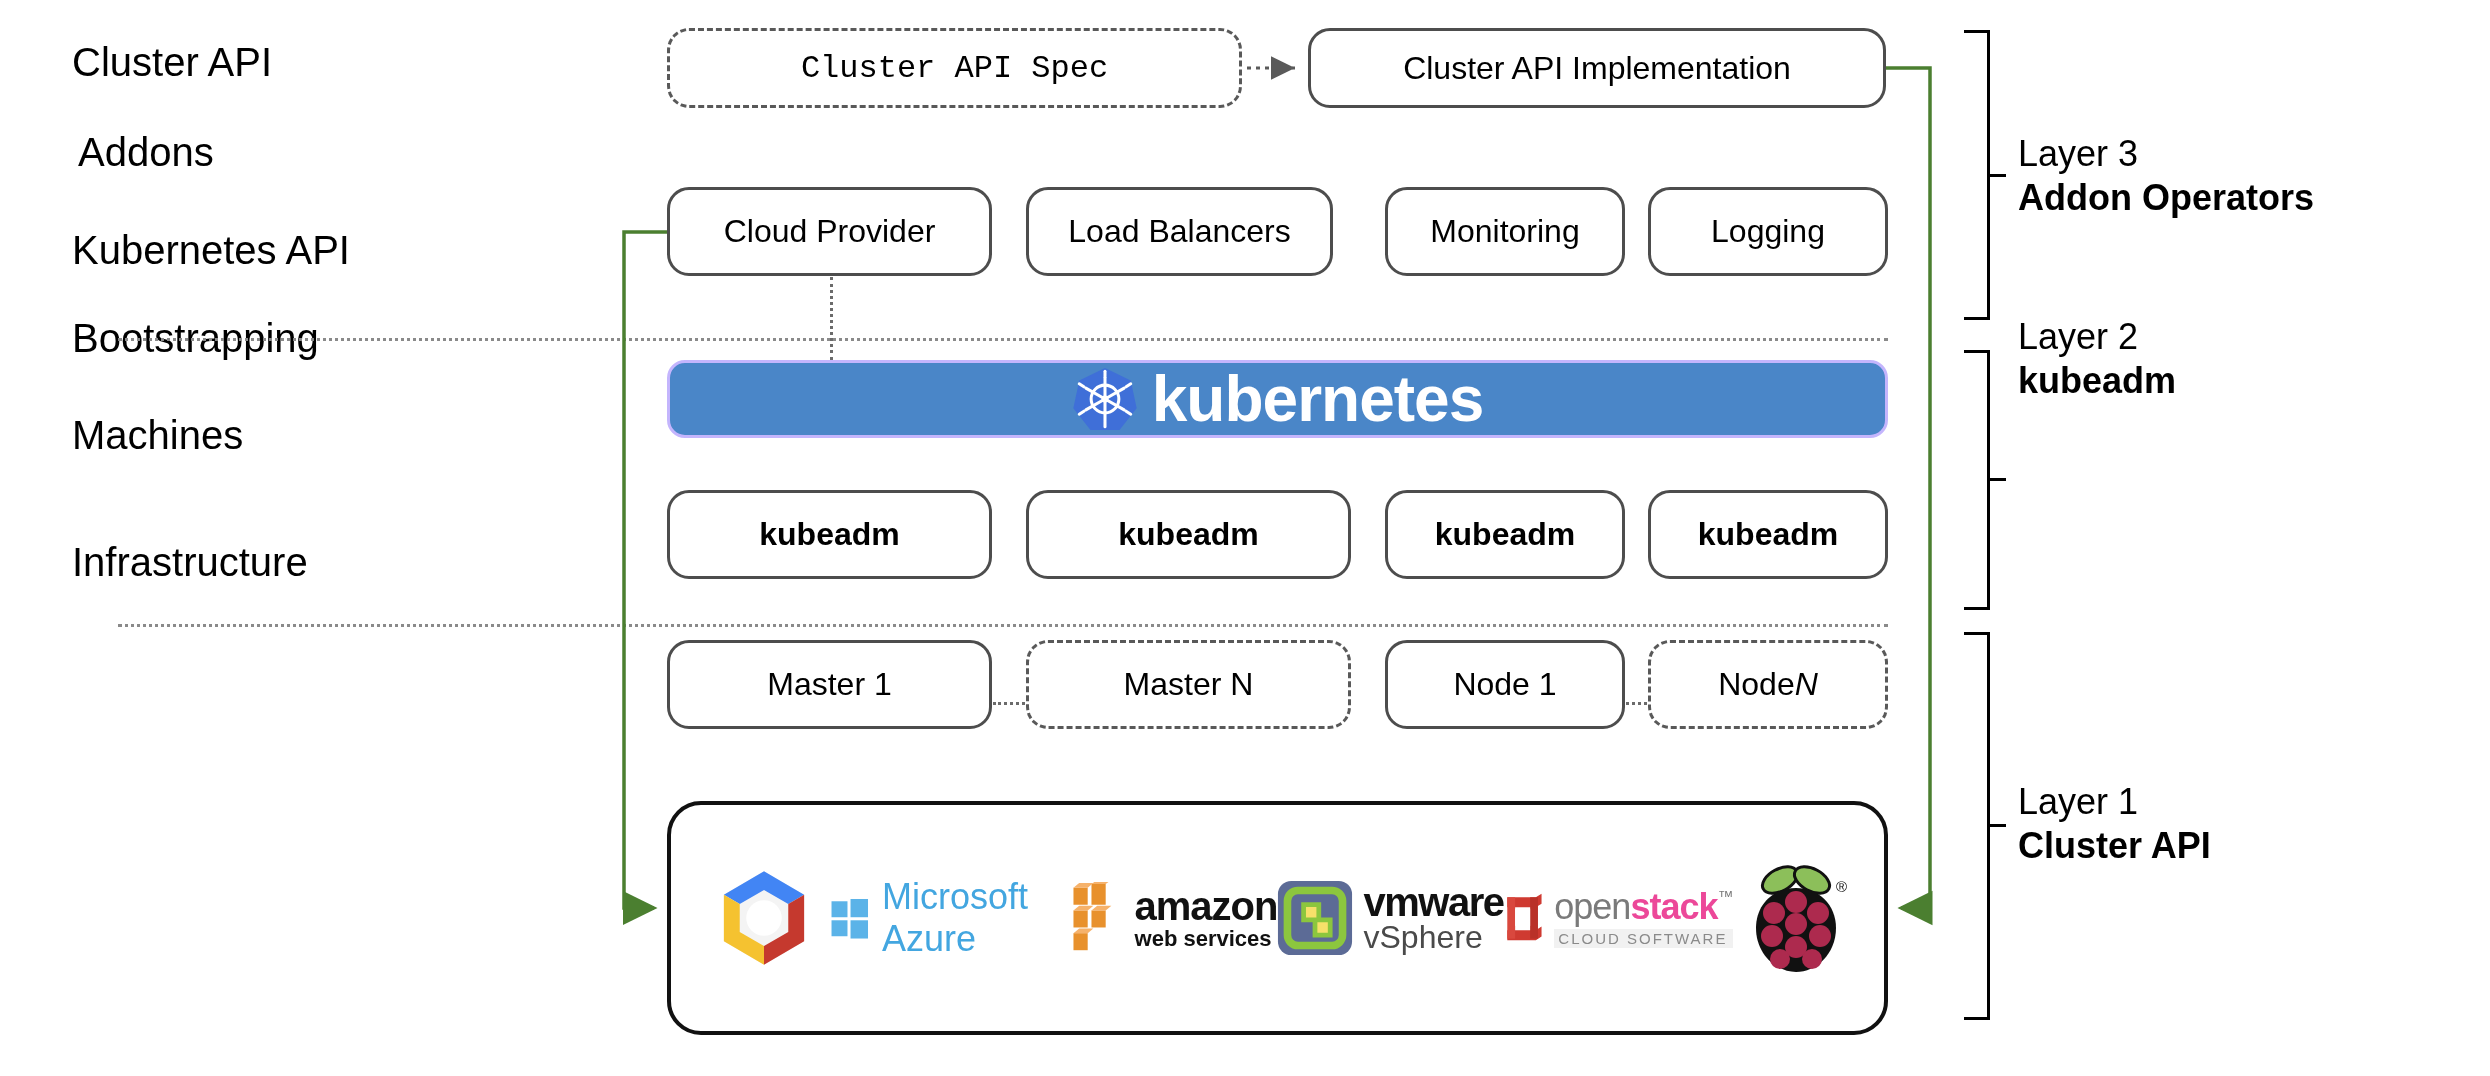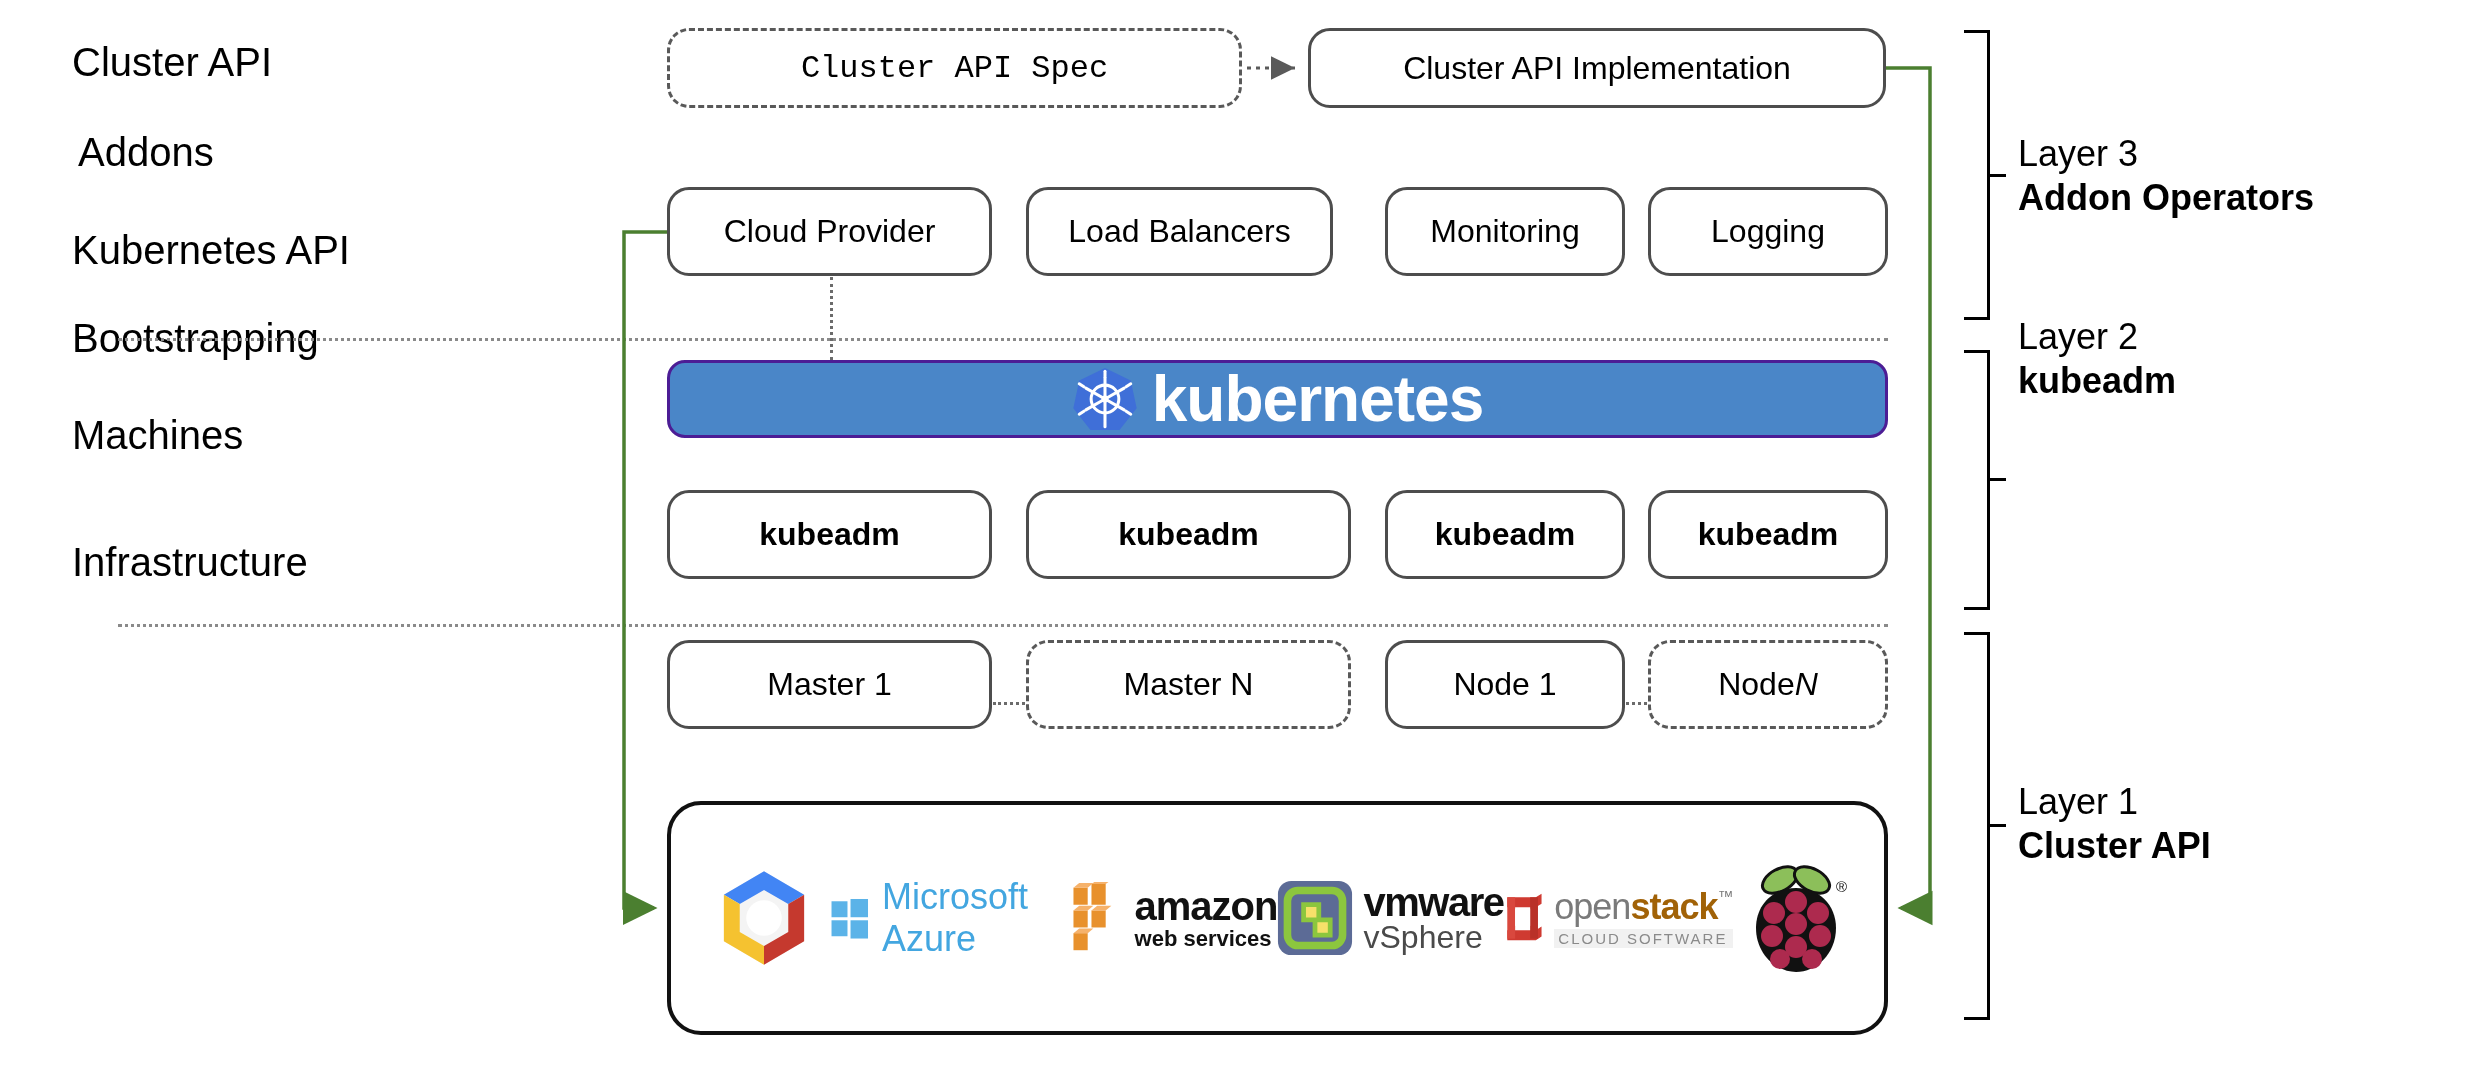--- a/index.html
+++ b/index.html
@@ -44,21 +44,21 @@
     border-style:dashed;
     border-color:#595959;
   }
   .box.bold{font-weight:bold;}
 
   
   .k8s-bar{
     position:absolute;
     box-sizing:border-box;
     background:#4a86c8;
-    border:3px solid #4c1d95;
+    border:3px solid #c4b5fd;
     border-radius:18px;
     display:flex;
     align-items:center;
     justify-content:center;
     gap:14px;
   }
   .k8s-word{
     color:#ffffff;
     font-size:64px;
     font-weight:bold;
@@ -265,21 +265,21 @@
         <svg width="56" height="66" viewBox="0 0 60 70" aria-hidden="true">
           <path d="M6,6 h40 l8,-5 v14 l-8,5 h-40 z" fill="#cf3a31"></path>
           <path d="M6,52 h40 l8,-5 v14 l-8,5 h-40 z" fill="#cf3a31"></path>
           <rect x="6" y="6" width="11" height="58" fill="#d9483e"></rect>
           <rect x="38" y="6" width="11" height="58" fill="#b93128"></rect>
           <rect x="17" y="22" width="21" height="24" fill="#ffffff"></rect>
         </svg>
         <span style="display:flex;flex-direction:column;line-height:1;">
           <span style="display:flex;align-items:flex-start;">
             <span style="font-size:36px;color:#7a7a7a;letter-spacing:-1px;">open</span>
-            <span style="font-size:36px;color:#a16207;font-weight:bold;letter-spacing:-1px;">stack</span>
+            <span style="font-size:36px;color:#ec4899;font-weight:bold;letter-spacing:-1px;">stack</span>
             <span style="font-size:16px;color:#7a7a7a;">™</span>
           </span>
           <span style="font-size:15px;color:#8a8a8a;letter-spacing:2px;background:#f1f1f1;padding:2px 4px;margin-top:4px;">CLOUD SOFTWARE</span>
         </span>
       </div>
 
       <div class="logo-slot" style="width:140px;">
         <svg width="104" height="120" viewBox="0 0 104 120" aria-hidden="true">
           <g fill="#8cbf5a" stroke="#111" stroke-width="3">
             <ellipse cx="36" cy="22" rx="19" ry="11" transform="rotate(-28 36 22)"></ellipse>

